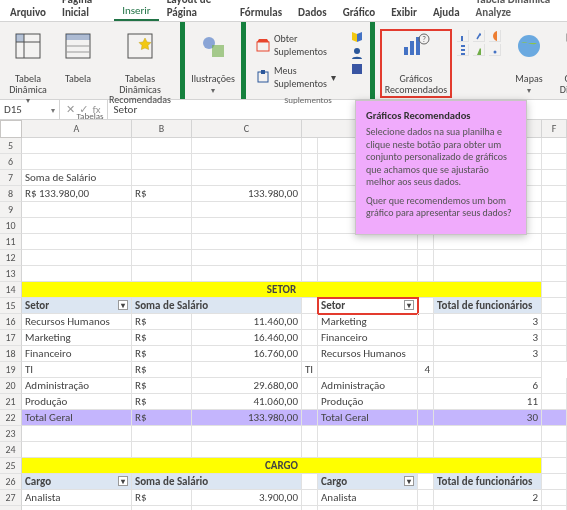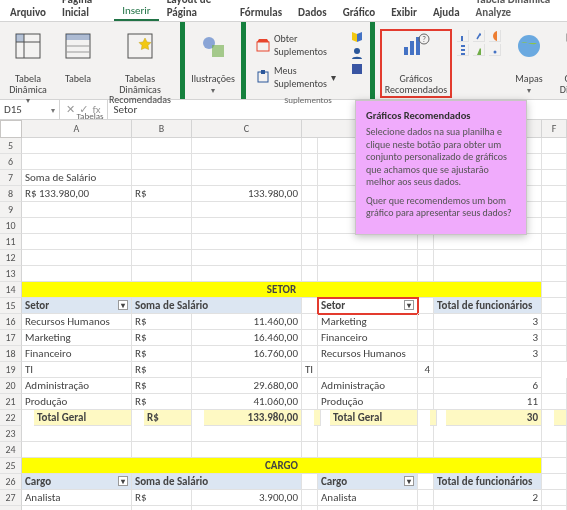--- a/index.html
+++ b/index.html
@@ -45,21 +45,21 @@
   .colhdrs { display:grid; grid-template-columns: 22px 110px 60px 110px 16px 100px 16px 108px 25px; height:18px; background:#f3f2f1; border-bottom:1px solid #d4d4d4; }
   .colhdrs .sel { background:#fff; border:1px solid #c8c6c4; }
   .colhdrs div { border-right:1px solid #d4d4d4; font-size:10px; color:#555; text-align:center; line-height:18px; }
   .rowwrap { display:grid; grid-template-columns: 22px 110px 60px 110px 16px 100px 16px 108px 25px; }
   .rhdr { background:#f3f2f1; border-right:1px solid #d4d4d4; border-bottom:1px solid #e1e1e1; font-size:10px; color:#555; text-align:center; line-height:16px; height:16px; }
   .cell { border-right:1px solid #e1e1e1; border-bottom:1px solid #e1e1e1; height:16px; line-height:16px; font-size:11px; padding:0 3px; overflow:hidden; white-space:nowrap; }
   .cell.r { text-align:right; }
   .yellowbar { background:#ffff00; font-weight:700; text-align:center; }
   .thdr { background:#dce6f2; font-weight:700; }
   .thdr .dd { float:right; font-size:8px; border:1px solid #999; width:10px; height:10px; line-height:9px; text-align:center; margin-top:2px; background:#fff;}
-  .totalrow .cell { background:#fef9c3; font-weight:700;margin-left:12px; }
+  .totalrow .cell { background:#c4b5fd; font-weight:400; }
   .currcell { outline:2px solid #217346; outline-offset:-1px; background:#fff; }
   .redbox { outline:2px solid #e33b2e; outline-offset:-1px; }
 </style>
 </head>
 <body>
 
 <div class="tabbar">
   <div class="tabbar-item">Arquivo</div>
   <div class="tabbar-item">Página Inicial</div>
   <div class="tabbar-item active">Inserir</div>

